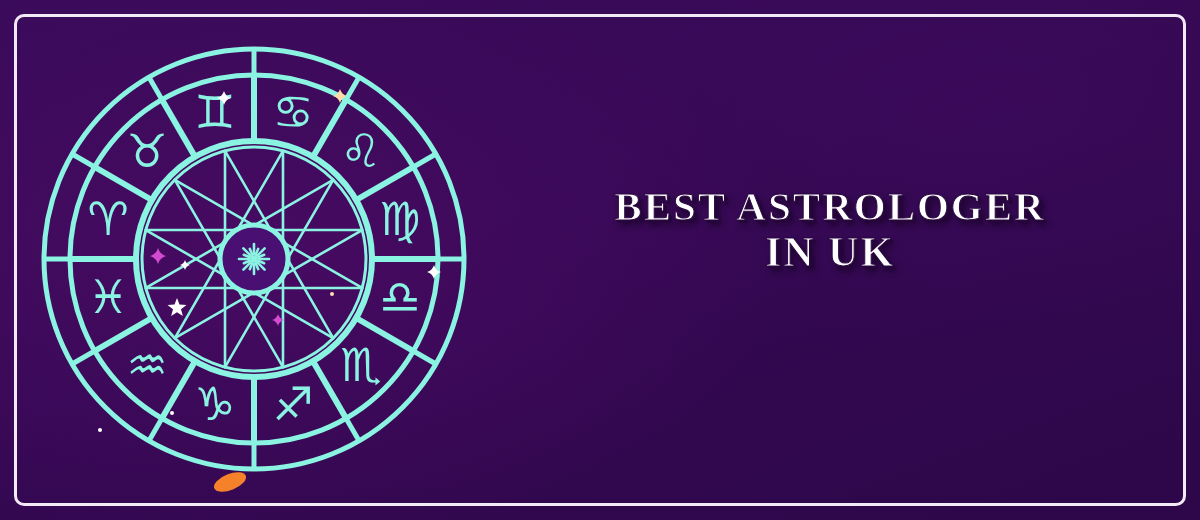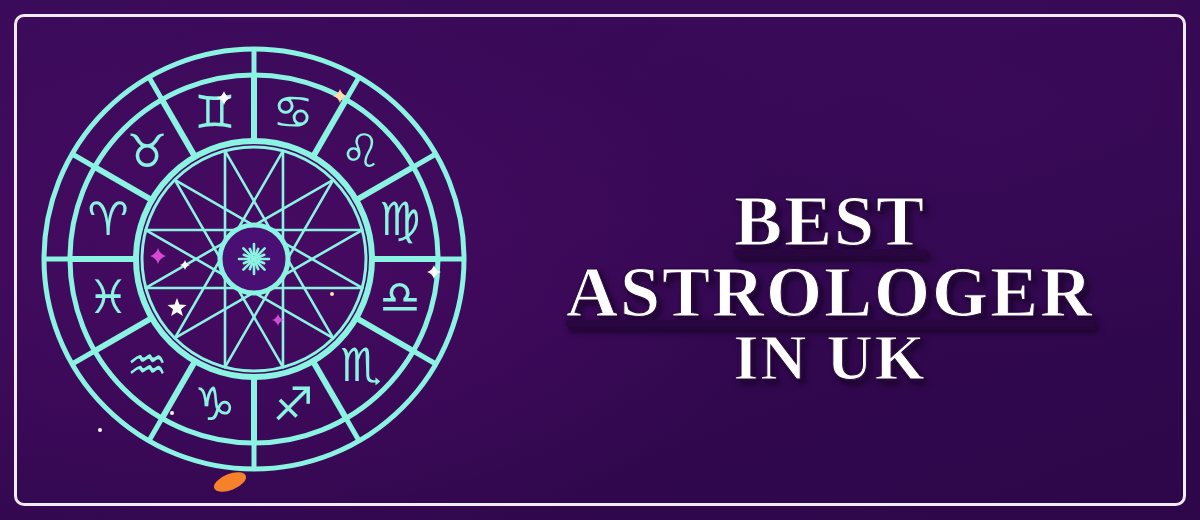--- a/index.html
+++ b/index.html
@@ -63,22 +63,22 @@
     font-weight: 700;
     color: #ffffff;
     letter-spacing: 2px;
     text-transform: uppercase;
     -webkit-text-stroke: 1px #2a0640;
     text-shadow:
        2px 2px 0 #26063a,
        3px 3px 0 #26063a,
        4px 5px 6px rgba(10,2,20,0.75);
   }
-  #headline-line-1 { font-size: 72px; text-decoration: underline; }
-  #headline-line-2 { font-size: 64px; }
+  #headline-line-1 { font-size: 41px; }
+  #headline-line-2 { font-size: 42px; margin-top: 6px; }
 </style>
 </head>
 <body>
 
 <div id="banner">
 
   <div id="bg-texture"></div>
 
   <div id="frame"></div>
 

